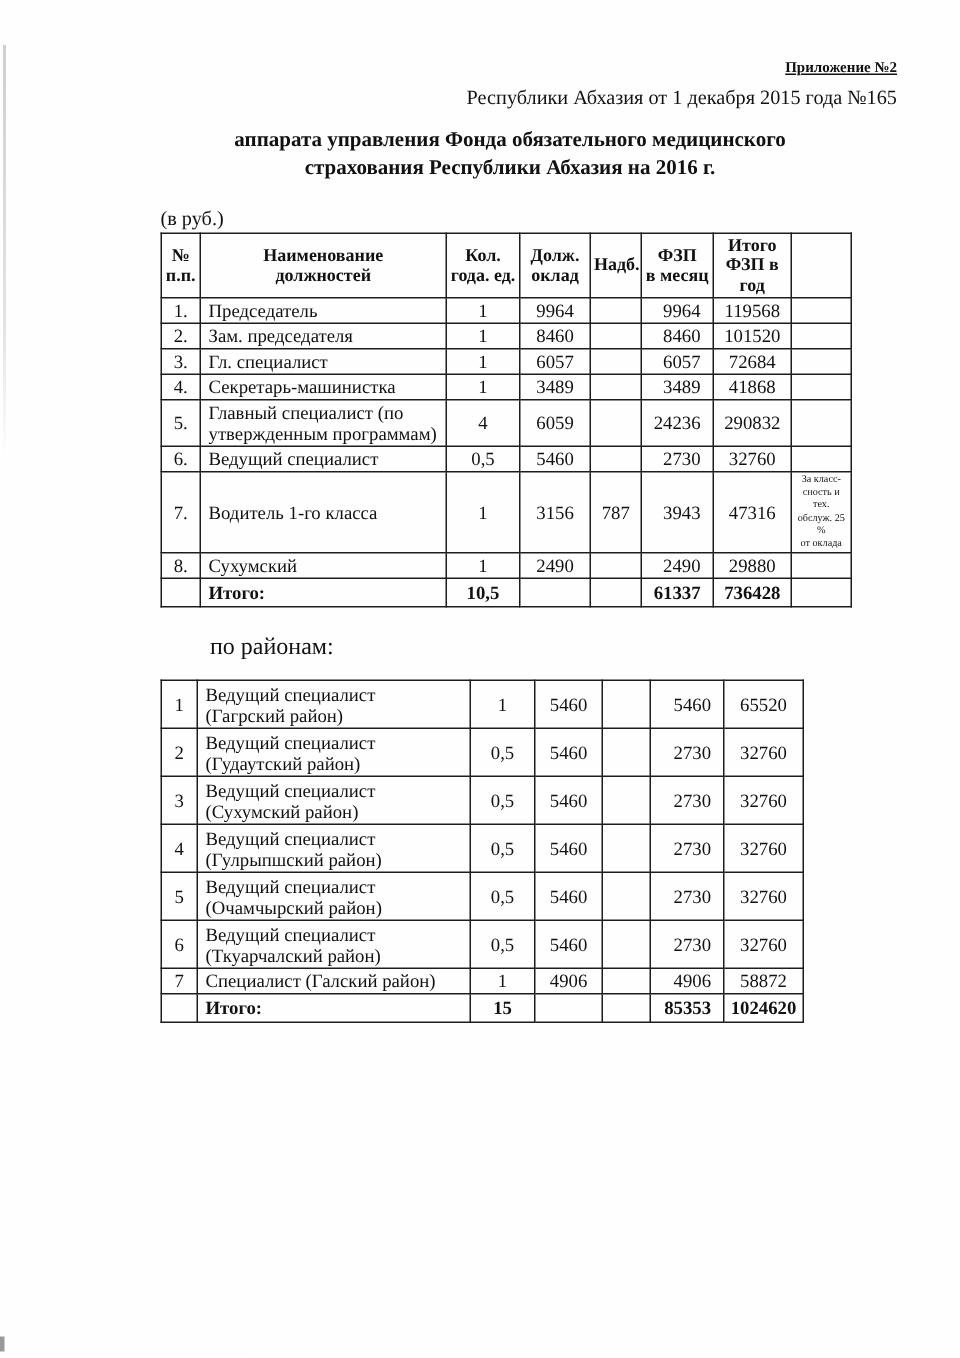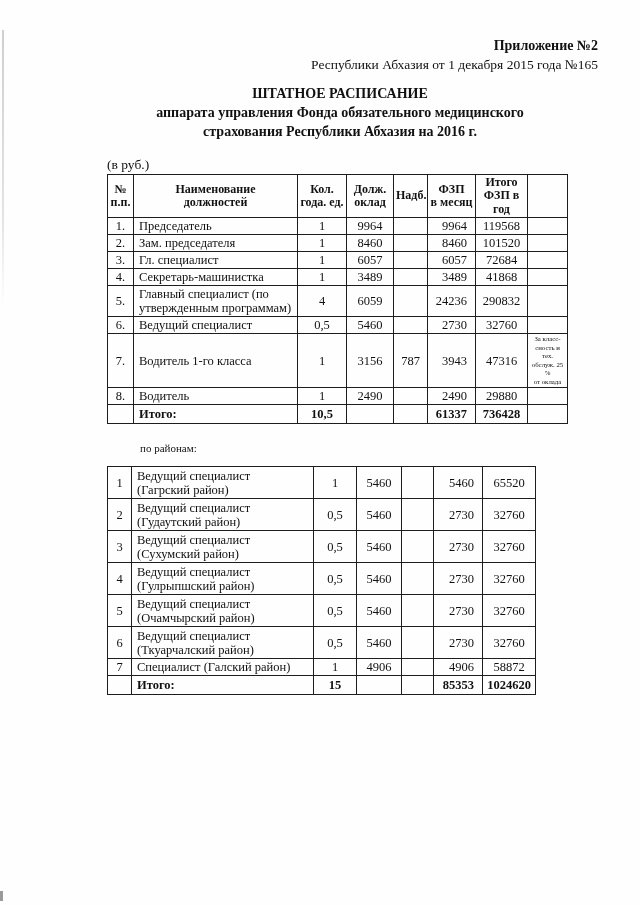--- a/index.html
+++ b/index.html
@@ -27,21 +27,21 @@
     background: #9a9a9a;
   }
   
   .doc-header {
     padding-top: 36px;
     padding-right: 42px;
     text-align: right;
     font-size: 13.5px;
     line-height: 19px;
   }
-  .doc-header .appendix { font-weight: bold; font-size: 14px; }
+  .doc-header .appendix { font-weight: bold; font-size: 10px; text-decoration: underline; }
   
   .doc-title {
     margin-top: 10px;
     padding-left: 40px;
     text-align: center;
     font-weight: bold;
     font-size: 14px;
     line-height: 19px;
   }
   
@@ -85,37 +85,36 @@
   .r-h17 { height: 17px; }
   .r-h19 { height: 19px; }
   .r-h31 { height: 31px; }
   .r-h32 { height: 32px; }
   .r-h43 { height: 43px; }
   .r-head { height: 33px; }
   .total-row td { font-weight: bold; }
   
   .districts-label {
     margin: 18px 0 0 140px;
-    font-size: 11px;
+    font-size: 16px;
   }
 </style>
 </head>
 <body>
 
 <div class="page">
   <div class="scan-line-left"></div>
   <div class="scan-speck"></div>
 
   <div class="doc-header">
     <div class="appendix">Приложение №2</div>
     <div>Республики Абхазия от 1 декабря 2015 года №165</div>
   </div>
 
   <div class="doc-title">
-    <div>ШТАТНОЕ РАСПИСАНИЕ</div>
     <div>аппарата управления Фонда обязательного медицинского</div>
     <div>страхования Республики Абхазия на 2016 г.</div>
   </div>
 
   <div class="currency-note">(в руб.)</div>
 
   <table class="staff-table">
     <colgroup>
       <col style="width:26px">
         <col style="width:164px">
@@ -214,21 +213,21 @@
         <td class="c-allow">787</td>
         <td class="c-month">3943</td>
         <td class="c-year">47316</td>
         <td class="c-note pre">За класс-
 сность и тех.
 обслуж. 25 %
 от оклада</td>
       </tr>
       <tr class="r-h17">
         <td class="c-num">8.</td>
-        <td class="c-name pre">Водитель</td>
+        <td class="c-name pre">Сухумский</td>
         <td class="c-count">1</td>
         <td class="c-salary">2490</td>
         <td class="c-allow"></td>
         <td class="c-month">2490</td>
         <td class="c-year">29880</td>
         <td class="c-note pre"></td>
       </tr>
       <tr class="r-h19 total-row">
         <td class="c-num"></td>
         <td class="c-name">Итого:</td>

